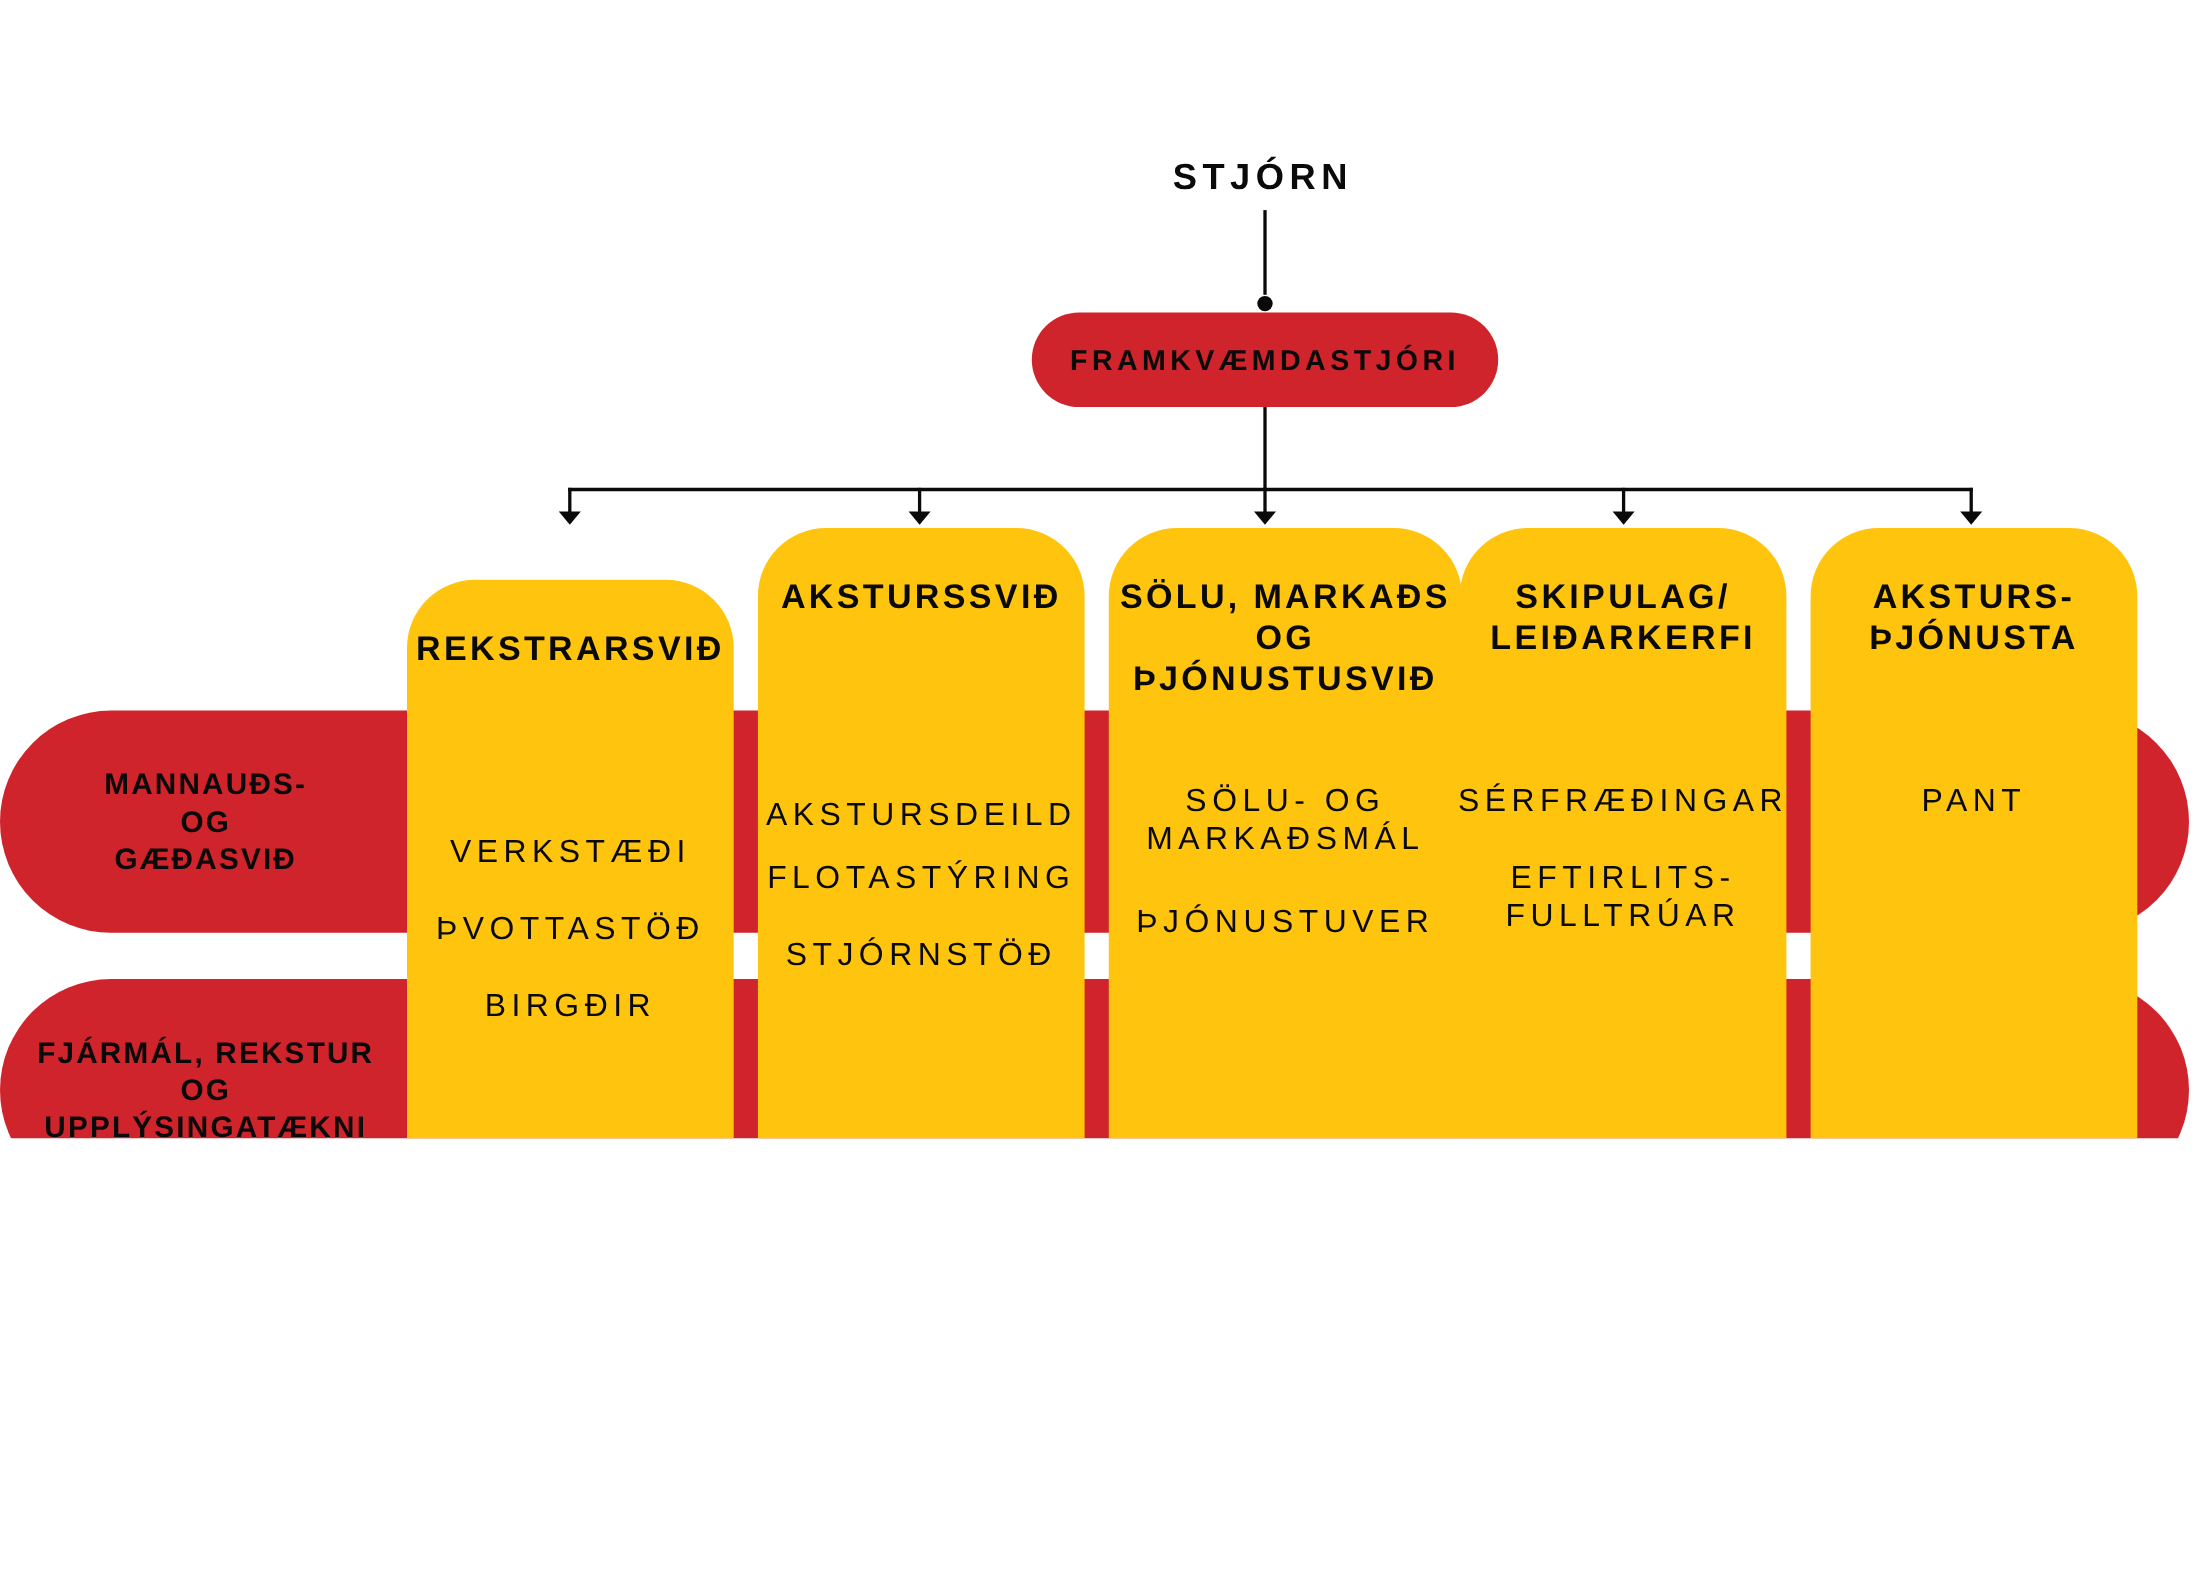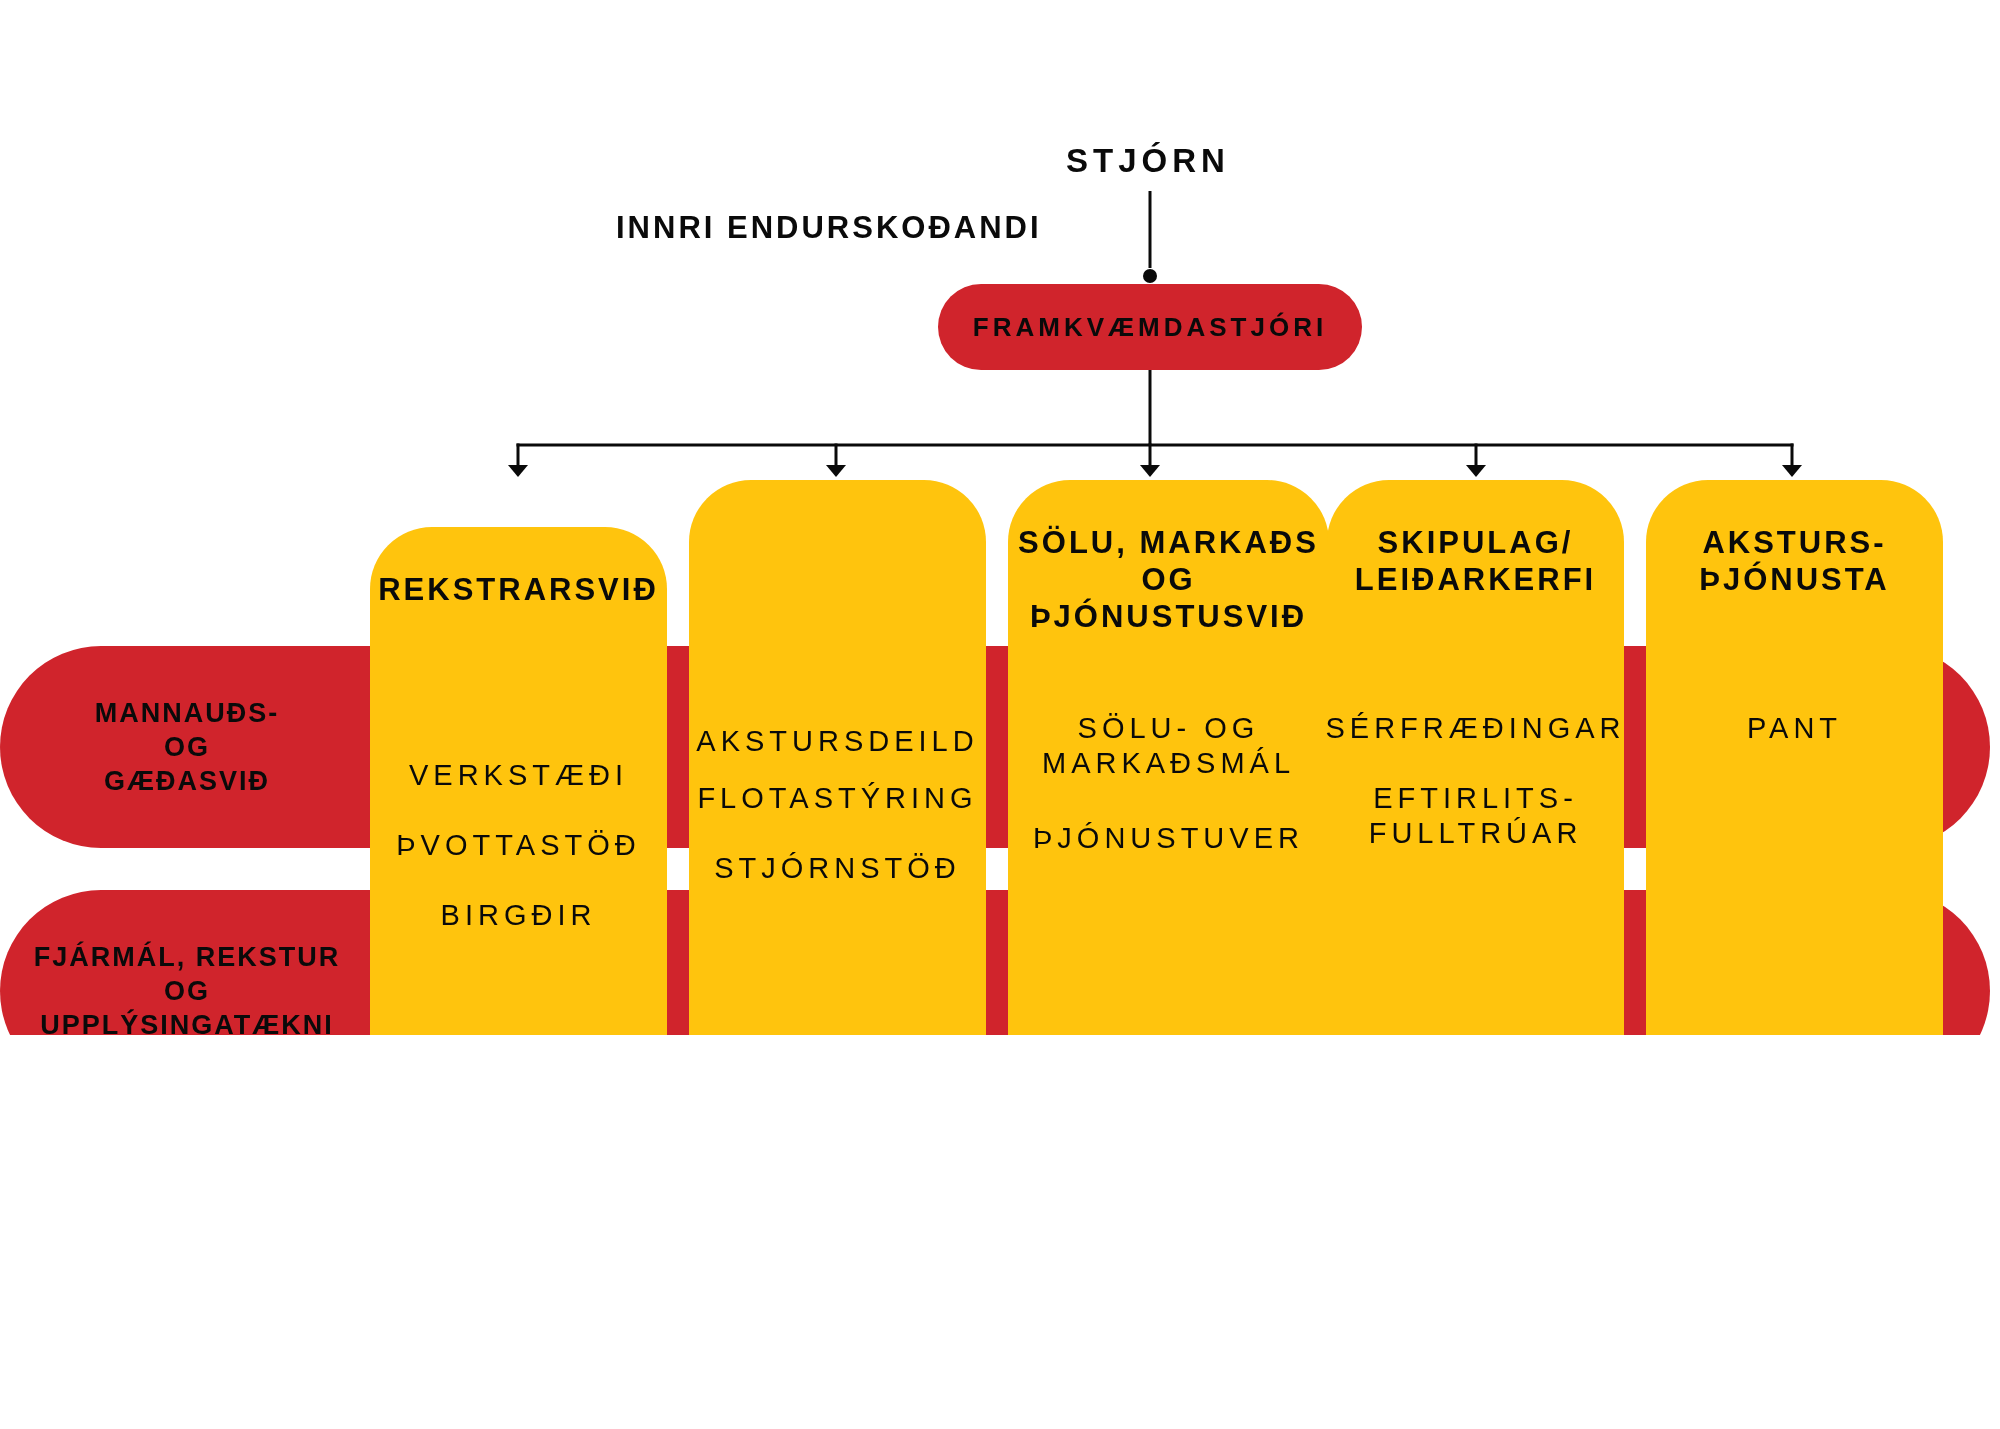--- a/index.html
+++ b/index.html
@@ -115,21 +115,20 @@
       <line class="stroke" x1="1476" y1="443.5" x2="1476" y2="466"></line>
       <polygon class="fill" points="1466,465 1486,465 1476,477"></polygon>
     </g>
     <g>
       <line class="stroke" x1="1792" y1="443.5" x2="1792" y2="466"></line>
       <polygon class="fill" points="1782,465 1802,465 1792,477"></polygon>
     </g>
   </svg>
 
   <div class="toplabel lbl-stjorn">STJÓRN</div>
-  <div class="toplabel lbl-innri">INNRI ENDURSKOÐANDI</div>
 
   <div class="ceo-pill">
     <span>FRAMKVÆMDASTJÓRI</span>
   </div>
 
   <div class="band band-1">
     <div class="band-label">
       <span class="line">MANNAUÐS-</span>
       <span class="line">OG</span>
       <span class="line">GÆÐASVIÐ</span>
@@ -152,20 +151,23 @@
     </div>
     <div class="col-item" style="top:301px;">
       <span class="line">ÞVOTTASTÖÐ</span>
     </div>
     <div class="col-item" style="top:371px;">
       <span class="line">BIRGÐIR</span>
     </div>
   </div>
 
   <div class="col col-2">
+    <div class="col-title">
+      <span class="line">AKSTURSSVIÐ</span>
+    </div>
     <div class="col-item" style="top:244px;">
       <span class="line">AKSTURSDEILD</span>
     </div>
     <div class="col-item" style="top:301px;">
       <span class="line">FLOTASTÝRING</span>
     </div>
     <div class="col-item" style="top:371px;">
       <span class="line">STJÓRNSTÖÐ</span>
     </div>
   </div>

